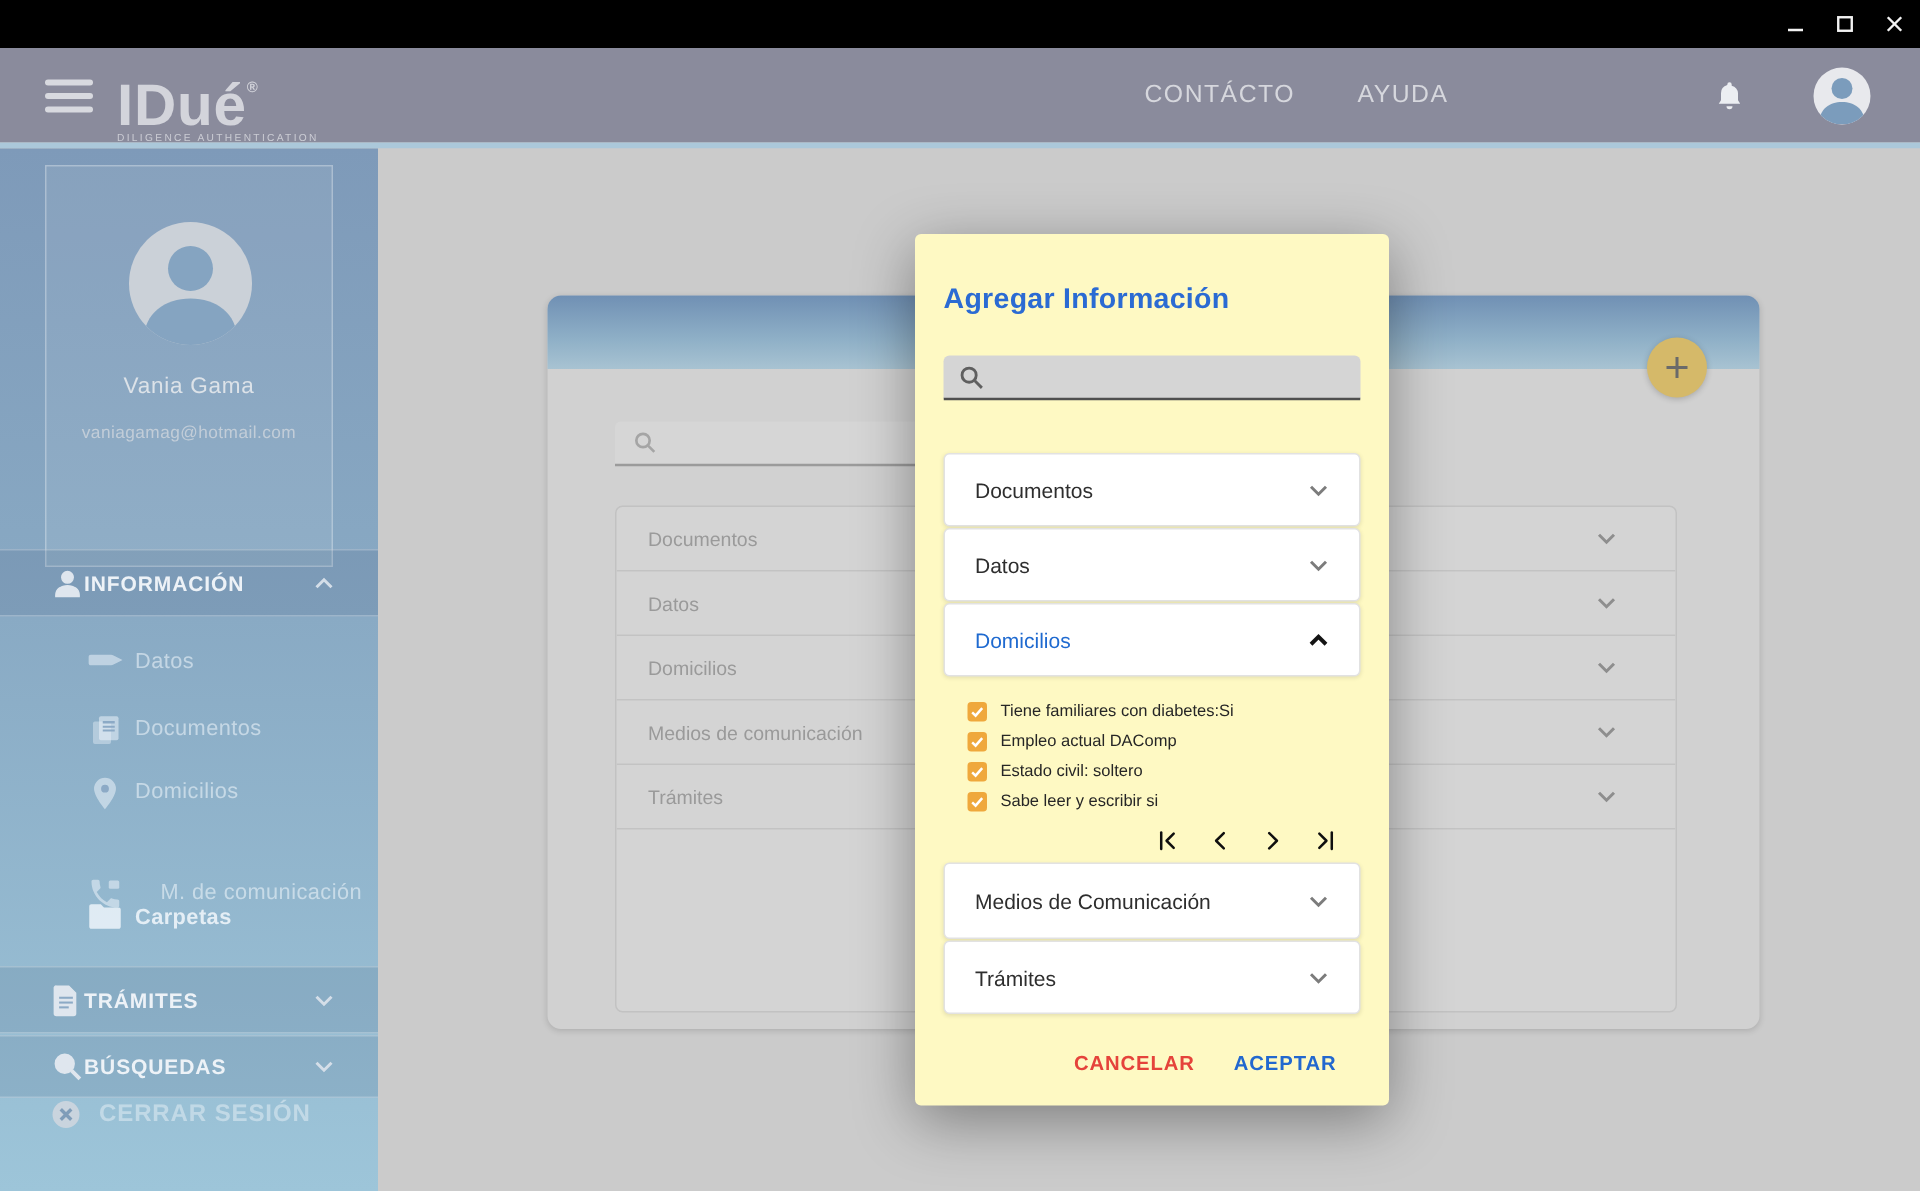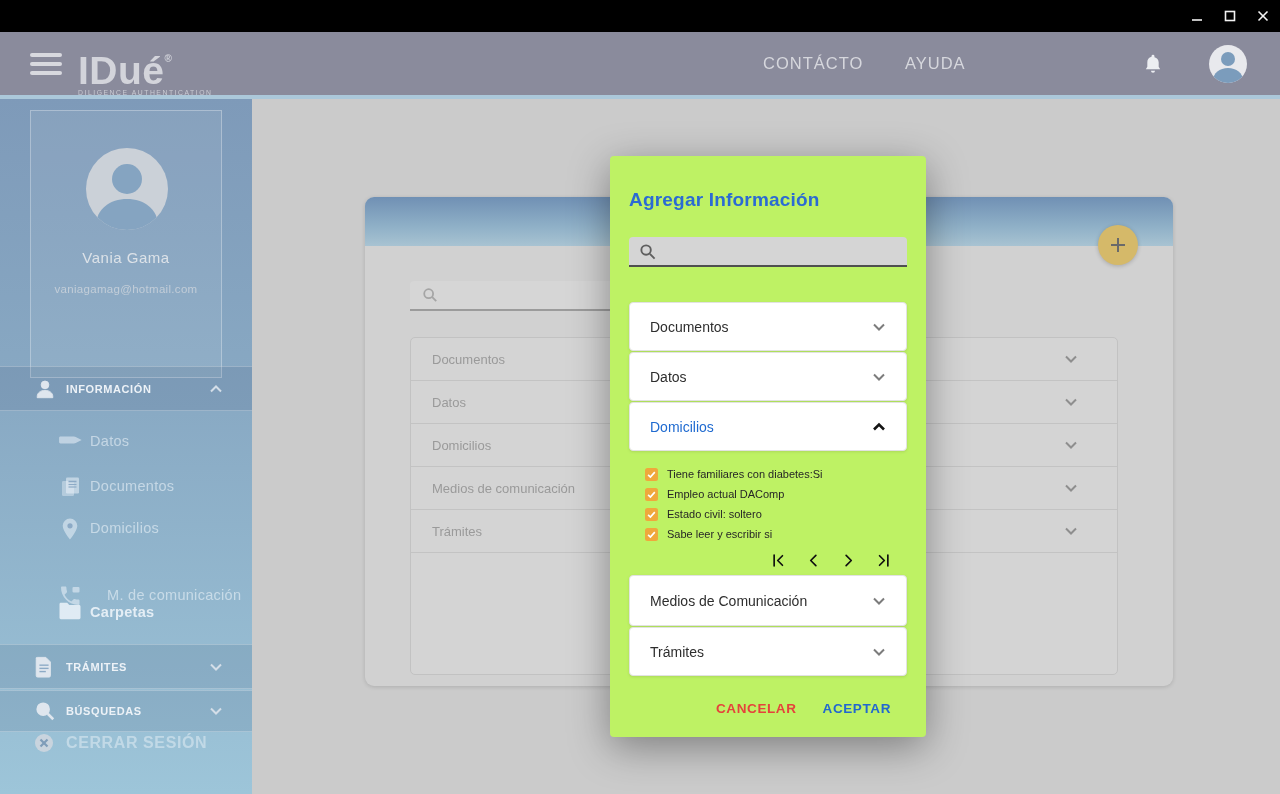--- a/index.html
+++ b/index.html
@@ -43,21 +43,21 @@
   .profile-name { position:absolute; left:0; top:138px; width:100%; text-align:center; color:#dce2e8; font-size:15px; letter-spacing:0.5px; }
   .profile-email { position:absolute; left:0; top:172px; width:100%; text-align:center; color:#c2cdd8; font-size:11.5px; letter-spacing:0.3px; }
   .side-band { position:absolute; left:0; width:252px; background:rgba(23,42,74,0.10);
     border-top:1px solid rgba(255,255,255,0.25); border-bottom:1px solid rgba(255,255,255,0.25);
     display:flex; align-items:center; cursor:pointer; }
   .band-info { top:267px; height:45px; }
   .band-tramites { top:545px; height:45px; }
   .band-busquedas { top:591px; height:42px; }
   .band-icon { margin-left:34px; width:22px; height:22px; flex:0 0 auto; }
   .band-icon svg { fill:#dfe6ee; stroke:#dfe6ee; }
-  .band-label { margin-left:10px; color:#edf2f7; font-size:11px; font-weight:bold; letter-spacing:0.6px; }
+  .band-label { color:#edf2f7; font-size:14px; font-weight:bold; letter-spacing:0.6px; }
   .band-chevron { position:absolute; right:28px; width:16px; height:16px; }
   .band-chevron svg { stroke:#d4dee8; stroke-width:2; fill:none; }
   .side-item { position:absolute; left:0; width:252px; height:42px; display:flex; align-items:center; cursor:pointer; }
   .side-item .item-icon { margin-left:58px; width:26px; height:22px; }
   .side-item .item-icon svg { fill:rgba(235,242,249,0.55); }
   .side-item .item-label { margin-left:6px; color:rgba(238,244,250,0.58); font-size:14.5px; letter-spacing:0.3px; }
   .side-item.active .item-label { font-weight:bold; color:rgba(242,247,252,0.85); }
   .side-item.active .item-icon svg { fill:rgba(242,247,252,0.8); }
   .it-datos{top:321px;} .it-docs{top:366px;} .it-domi{top:408px;} .it-mcom{top:475px;gap:17px;} .it-carp{top:492px;}
   .logout { position:absolute; left:0; top:626px; width:252px; height:36px; display:flex; align-items:center; cursor:pointer; }
@@ -79,21 +79,21 @@
   .msearch svg { margin-left:12px; stroke:#a5a5a5; stroke-width:2; fill:none; }
   .msearch input { flex:1; border:none; outline:none; background:transparent; font-size:13px; color:#777; margin:0 10px; font-family:inherit; }
   .mlist { position:absolute; left:45px; top:140px; width:708px; height:338px;
     border:1px solid #c2c2c2; border-radius:5px; background:#d4d4d4; overflow:hidden; }
   .mrow { height:43px; border-bottom:1px solid #c3c3c3; display:flex; align-items:center; cursor:pointer; }
   .mrow-label { margin-left:21px; color:#9a9a9a; font-size:13px; flex:1; }
   .mrow-chevron { margin-right:38px; width:16px; height:16px; }
   .mrow-chevron svg { stroke:#8e8e8e; stroke-width:2; fill:none; }
 
   
-  .modal { position:absolute; left:610px; top:156px; width:316px; height:581px; background:#bef264;
+  .modal { position:absolute; left:610px; top:156px; width:316px; height:581px; background:#fef9c3;
     border-radius:4px; box-shadow:0 10px 40px rgba(0,0,0,0.38); padding:0 19px; }
   .modal-title { margin-top:33px; font-size:19px; font-weight:bold; color:#2b6bd3; letter-spacing:0.2px; }
   .modal-search { margin-top:26px; height:30px; background:#d5d5d5; border-radius:4px 4px 0 0;
     border-bottom:2px solid #4f4f4f; display:flex; align-items:center; }
   .modal-search svg { margin-left:10px; stroke:#5f5f5f; stroke-width:2; fill:none; }
   .modal-search input { flex:1; border:none; outline:none; background:transparent; font-size:13px; color:#444; margin:0 10px; font-family:inherit; }
   .acc-stack { margin-top:35px; }
   .acc { height:49px; border:1px solid #e2e2e2; border-radius:4px; background:#fff;
     box-shadow:0 1px 3px rgba(0,0,0,0.10); display:flex; align-items:center; margin-bottom:1px; cursor:pointer; }
   .acc-label { margin-left:20px; flex:1; font-size:14px; color:#2e2e2e; }

